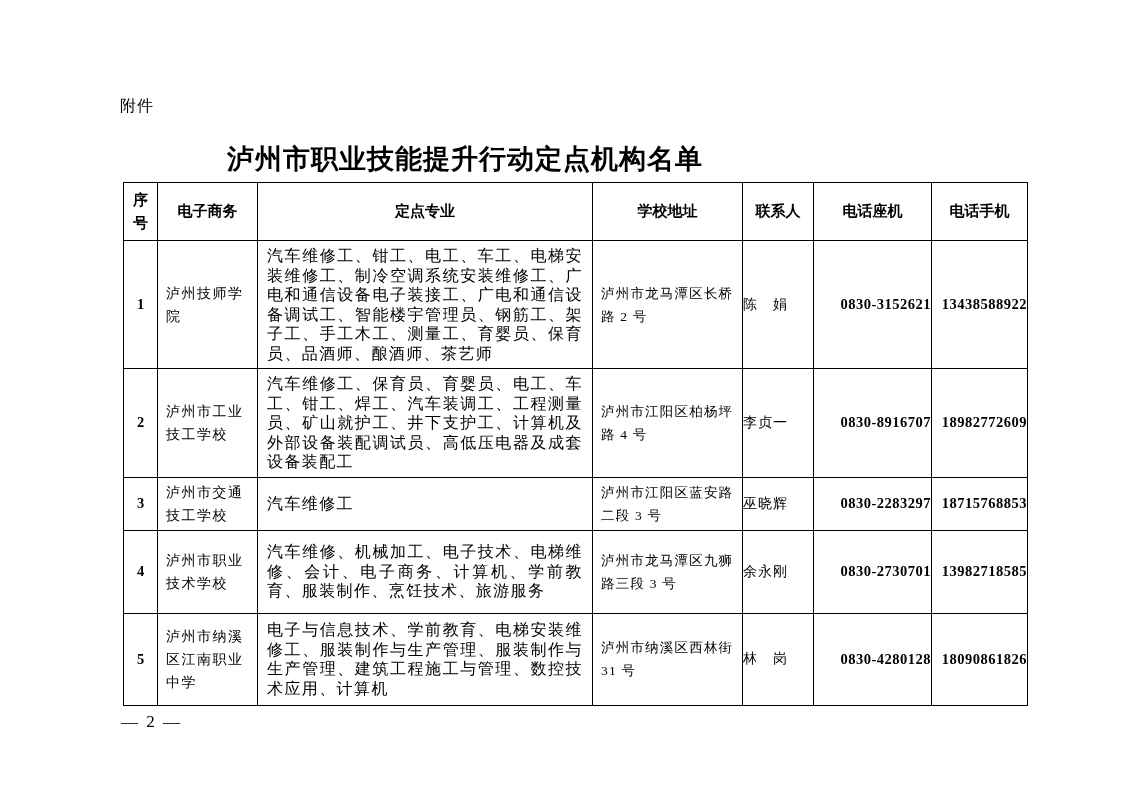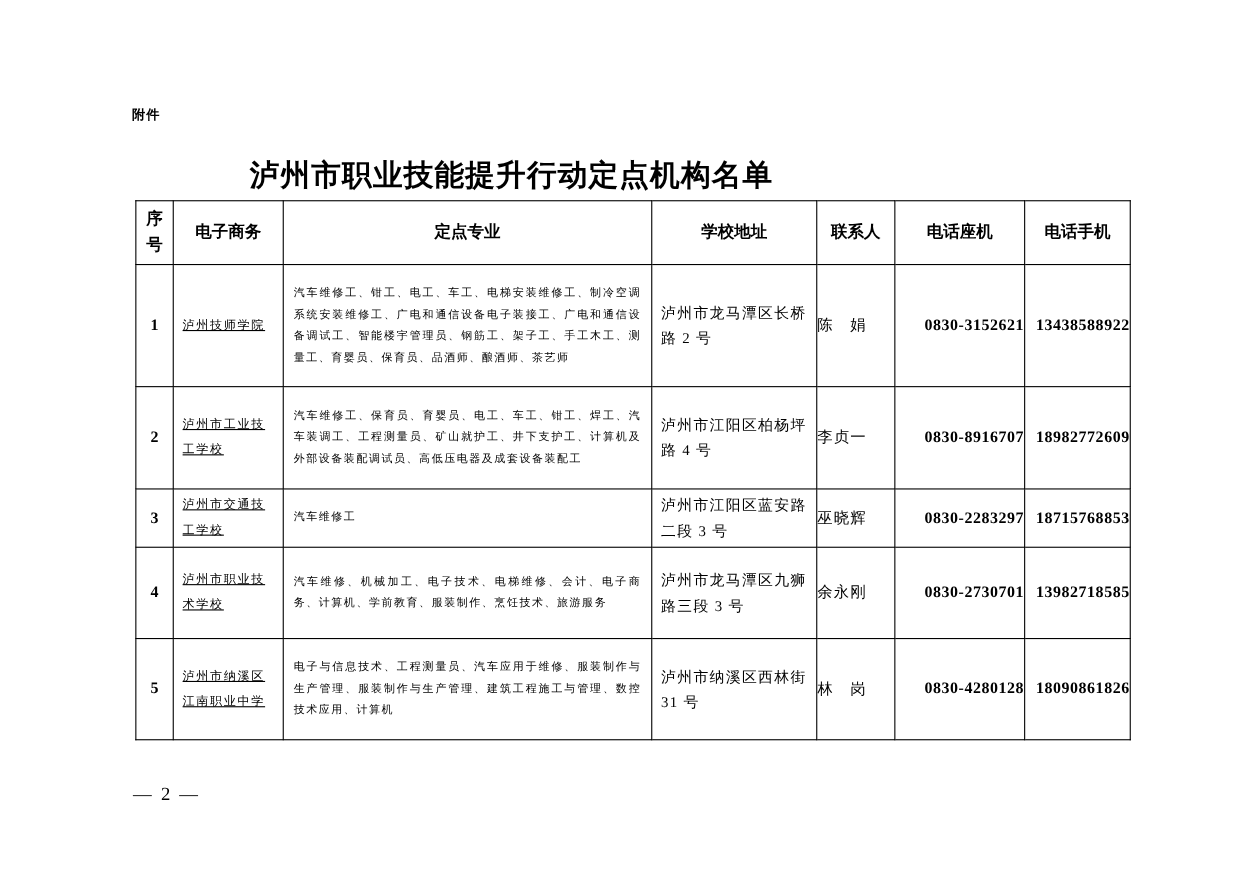--- a/index.html
+++ b/index.html
@@ -8,22 +8,22 @@
     background: #ffffff;
     color: #000000;
     font-family: "Liberation Serif", "DejaVu Serif", serif;
     position: relative;
     overflow: hidden;
   }
   .attachment-label {
     position: absolute;
     left: 120px;
     top: 96px;
-    font-size: 12px;
-    font-weight: 700;
+    font-size: 16px;
+    font-weight: 400;
     font-family: "Liberation Sans", "DejaVu Sans", sans-serif;
     letter-spacing: 1px;
   }
   .doc-title {
     position: absolute;
     left: 0;
     top: 141px;
     width: 930px;
     text-align: center;
     font-size: 27px;
@@ -55,28 +55,27 @@
     line-height: 1.5;
   }
   th.h-no { line-height: 1.4; }
   td.c-no {
     text-align: center;
     font-size: 14.5px;
     font-weight: 600;
   }
   td.c-school {
     padding: 3px 8px;
-    font-size: 11px;
+    font-size: 14px;
     line-height: 23px;
     letter-spacing: 1.5px;
-    text-decoration: underline;
   }
   td.c-majors {
     padding: 5px 9px;
-    font-size: 10px;
+    font-size: 16px;
     line-height: 19.5px;
     letter-spacing: 1.4px;
     text-align: justify;
     text-justify: inter-character;
   }
   td.c-address {
     padding: 3px 8px;
     font-size: 13.5px;
     line-height: 23px;
     letter-spacing: 1.2px;
@@ -162,21 +161,21 @@
       <td class="c-school">泸州市职业技术学校</td>
       <td class="c-majors">汽车维修、机械加工、电子技术、电梯维修、会计、电子商务、计算机、学前教育、服装制作、烹饪技术、旅游服务</td>
       <td class="c-address">泸州市龙马潭区九狮路三段 3 号</td>
       <td class="c-contact">余永刚</td>
       <td class="c-phone">0830-2730701</td>
       <td class="c-phone">13982718585</td>
     </tr>
     <tr style="height:92px">
       <td class="c-no">5</td>
       <td class="c-school">泸州市纳溪区江南职业中学</td>
-      <td class="c-majors">电子与信息技术、工程测量员、汽车应用于维修、服装制作与生产管理、服装制作与生产管理、建筑工程施工与管理、数控技术应用、计算机</td>
+      <td class="c-majors">电子与信息技术、学前教育、电梯安装维修工、服装制作与生产管理、服装制作与生产管理、建筑工程施工与管理、数控技术应用、计算机</td>
       <td class="c-address">泸州市纳溪区西林街 31 号</td>
       <td class="c-contact">林　岗</td>
       <td class="c-phone">0830-4280128</td>
       <td class="c-phone">18090861826</td>
     </tr>
   </tbody>
 </table>
 
 <div class="page-number">— 2 —</div>
 

